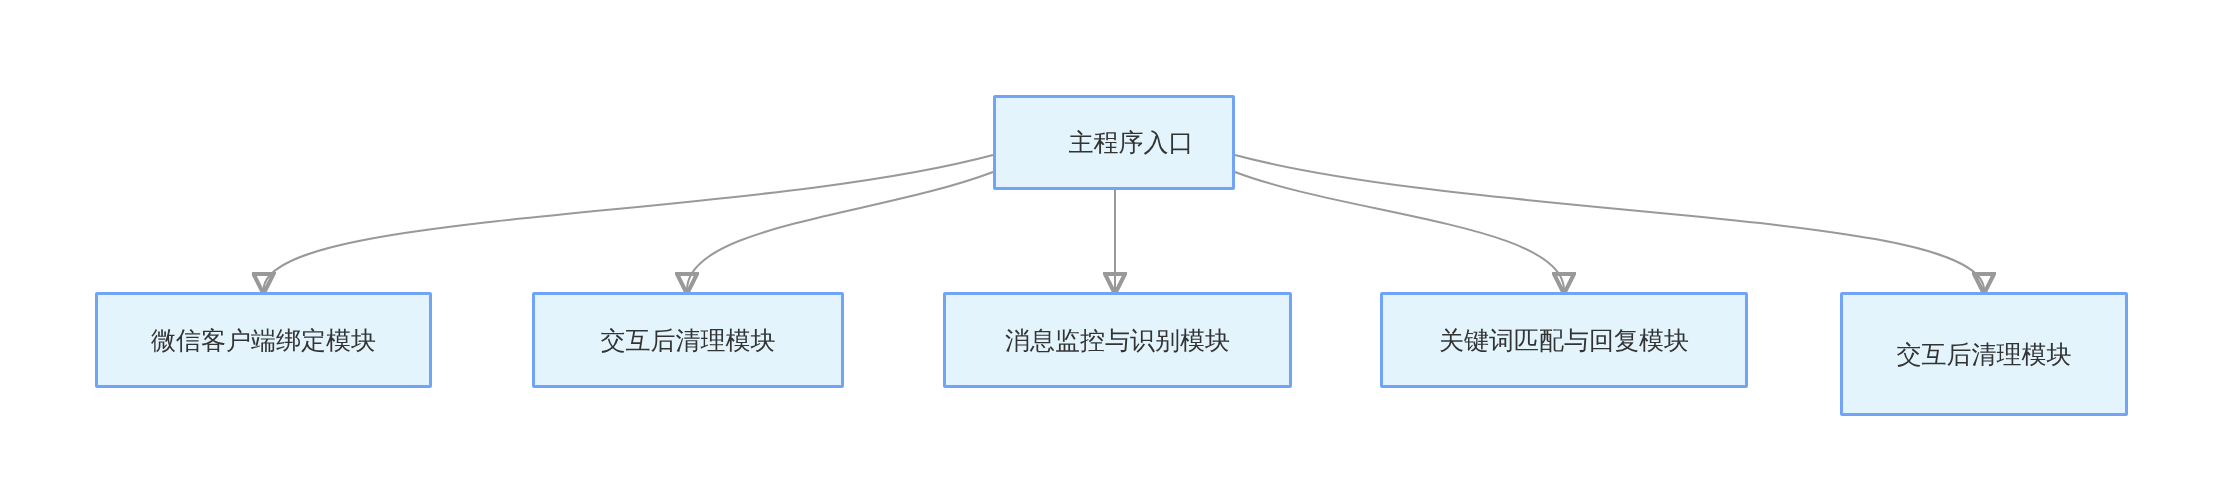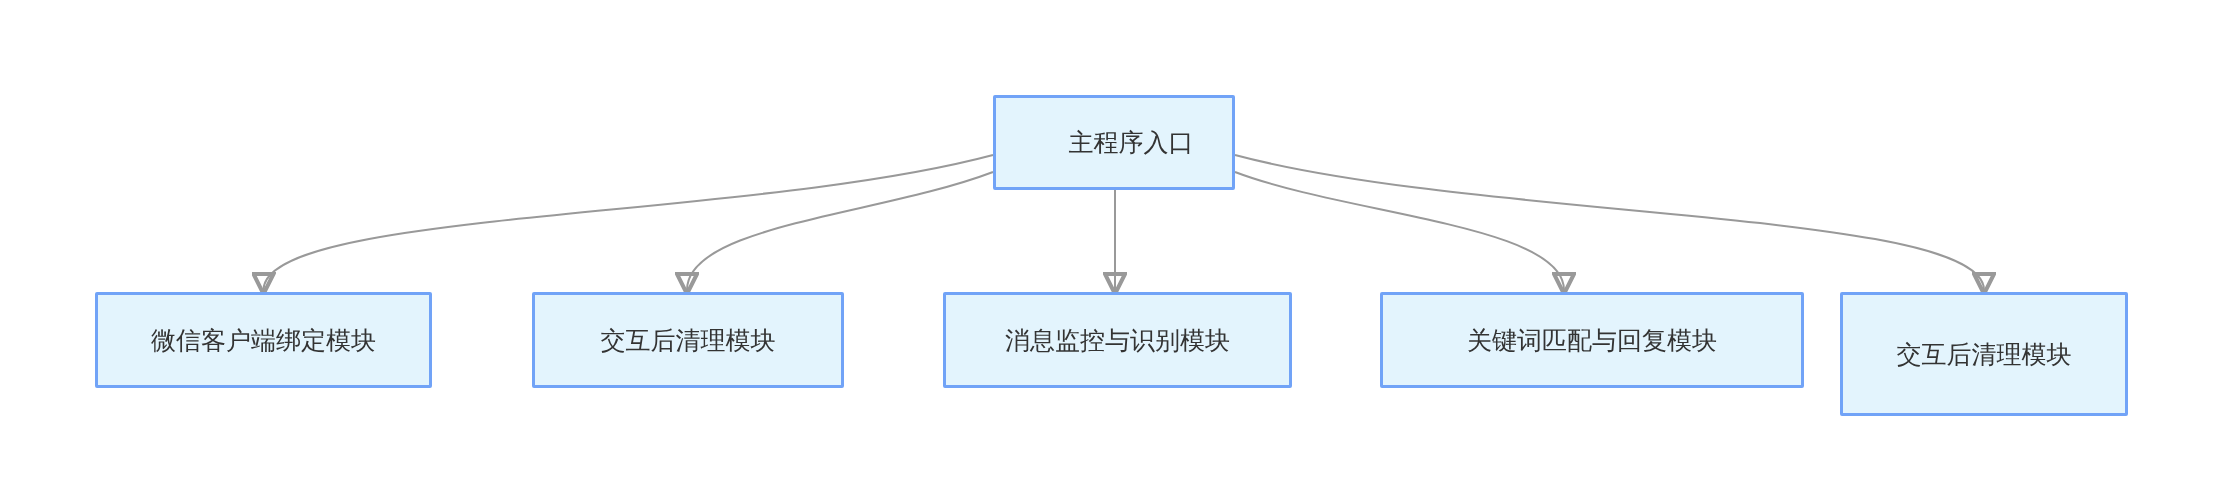--- a/index.html
+++ b/index.html
@@ -32,21 +32,21 @@
     border-radius: 2px;
     color: #333333;
     font-size: 25px;
     line-height: 1;
     white-space: nowrap;
   }
   .node-root    { left: 993px;  top: 95px;  width: 242px; height: 95px; padding-left: 34px; }
   .node-child-1 { left: 95px;   top: 292px; width: 337px; height: 96px; align-items: center; }
   .node-child-2 { left: 532px;  top: 292px; width: 312px; height: 96px; }
   .node-child-3 { left: 943px;  top: 292px; width: 349px; height: 96px; text-align: right; }
-  .node-child-4 { left: 1380px; top: 292px; width: 424px; height: 96px; }
+  .node-child-4 { left: 1380px; top: 292px; width: 368px; height: 96px; }
   .node-child-5 { left: 1840px; top: 292px; width: 288px; height: 124px; font-family: Liberation Serif, serif; }
 </style>
 </head>
 <body>
 
 <div class="canvas">
 
   <svg class="edges" viewBox="0 0 2224 484" xmlns="http://www.w3.org/2000/svg" aria-hidden="true">
     <defs>
       <marker id="arrow" viewBox="0 0 12 12" refX="9" refY="6" markerWidth="26" markerHeight="24" markerUnits="userSpaceOnUse" orient="auto">

